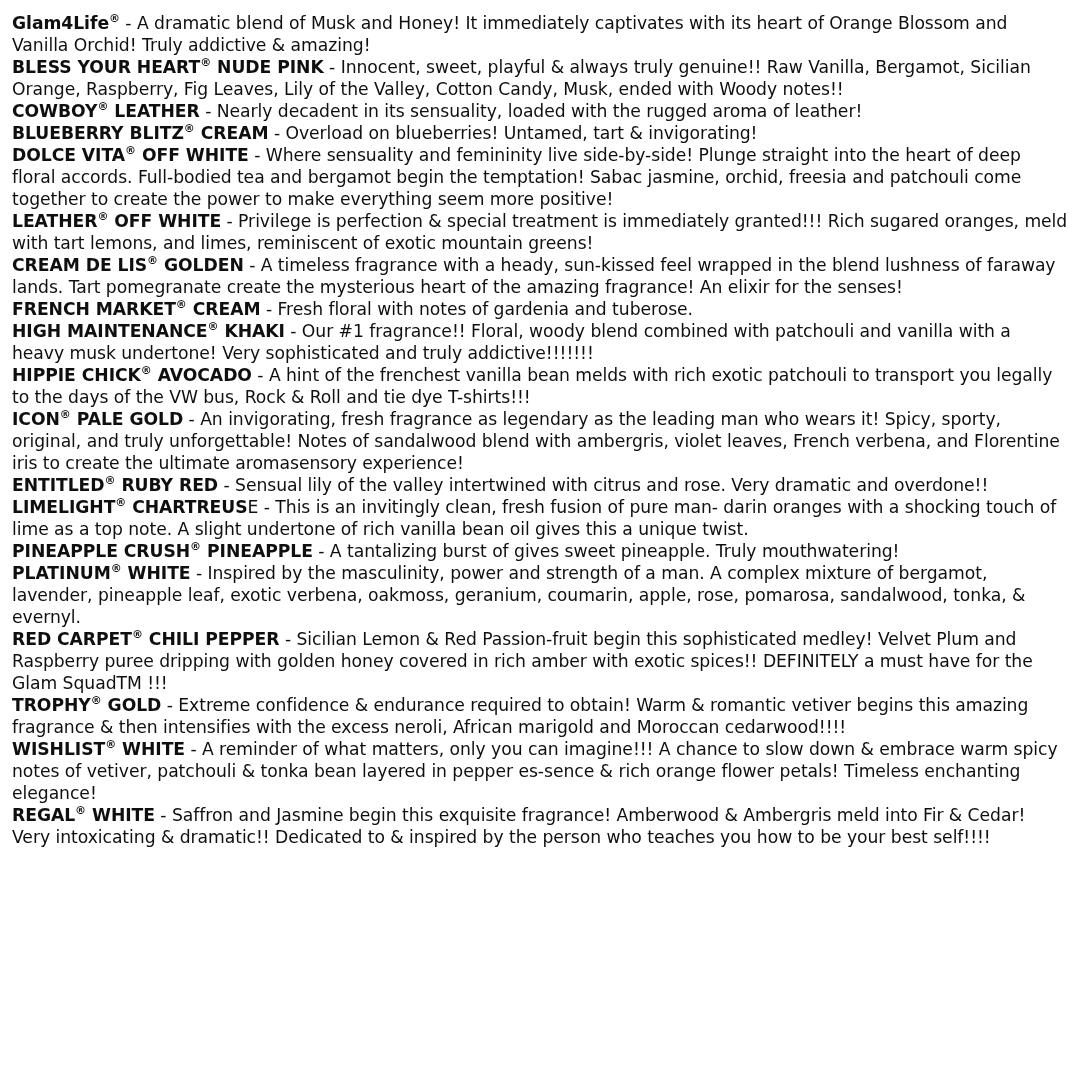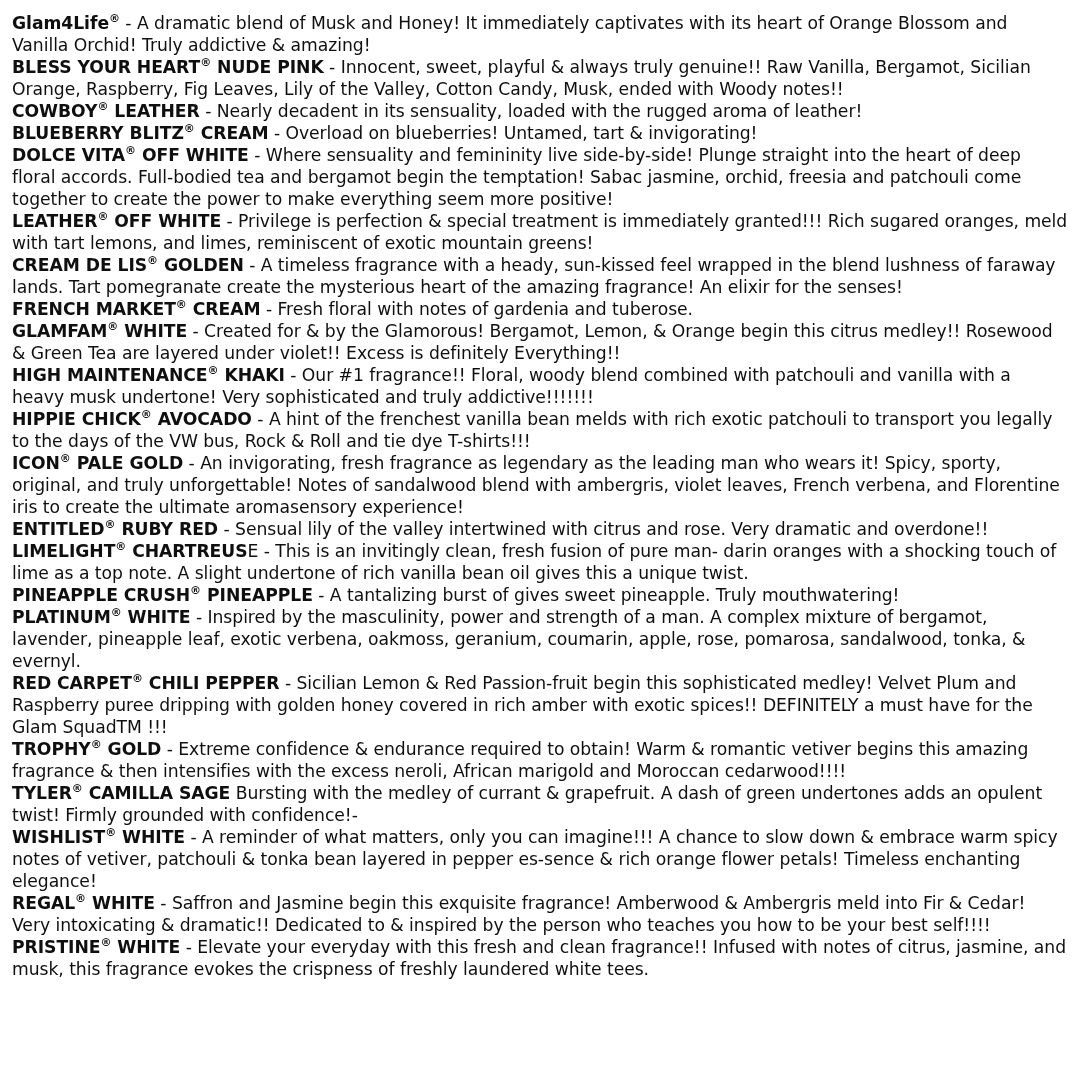--- a/index.html
+++ b/index.html
@@ -65,23 +65,20 @@
   <p class="entry">
     <span class="nm">LEATHER</span><span class="sup nm">®</span><span class="nm"> OFF WHITE</span><span class="desc"> - Privilege is perfection &amp; special treatment is immediately granted!!! Rich sugared oranges, meld with tart lemons, and limes, reminiscent of exotic mountain greens!</span>
   </p>
   <p class="entry">
     <span class="nm">CREAM DE LIS</span><span class="sup nm">®</span><span class="nm"> GOLDEN</span><span class="desc"> - A timeless fragrance with a heady, sun-kissed feel wrapped in the blend lushness of faraway lands. Tart pomegranate create the mysterious heart of the amazing fragrance! An elixir for the senses!</span>
   </p>
   <p class="entry">
     <span class="nm">FRENCH MARKET</span><span class="sup nm">®</span><span class="nm"> CREAM</span><span class="desc"> - Fresh floral with notes of gardenia and tuberose.</span>
   </p>
   <p class="entry">
-    <span class="nm">GLAMFAM</span><span class="sup nm">®</span><span class="nm"> WHITE</span><span class="desc"> - Created for &amp; by the Glamorous! Bergamot, Lemon, &amp; Orange begin this citrus medley!! Rosewood &amp; Green Tea are layered under violet!! Excess is definitely Everything!!</span>
-  </p>
-  <p class="entry">
     <span class="nm">HIGH MAINTENANCE</span><span class="sup nm">®</span><span class="nm"> KHAKI</span><span class="desc"> - Our #1 fragrance!! Floral, woody blend combined with patchouli and vanilla with a heavy musk undertone! Very sophisticated and truly addictive!!!!!!!</span>
   </p>
   <p class="entry">
     <span class="nm">HIPPIE CHICK</span><span class="sup nm">®</span><span class="nm"> AVOCADO</span><span class="desc"> - A hint of the frenchest vanilla bean melds with rich exotic patchouli to transport you legally to the days of the VW bus, Rock &amp; Roll and tie dye T-shirts!!!</span>
   </p>
   <p class="entry">
     <span class="nm">ICON</span><span class="sup nm">®</span><span class="nm"> PALE GOLD</span><span class="desc"> - An invigorating, fresh fragrance as legendary as the leading man who wears it! Spicy, sporty, original, and truly unforgettable! Notes of sandalwood blend with ambergris, violet leaves, French verbena, and Florentine iris to create the ultimate aromasensory experience!</span>
   </p>
   <p class="entry">
     <span class="nm">ENTITLED</span><span class="sup nm">®</span><span class="nm"> RUBY RED</span><span class="desc"> - Sensual lily of the valley intertwined with citrus and rose. Very dramatic and overdone!!</span>
@@ -95,24 +92,18 @@
   <p class="entry">
     <span class="nm">PLATINUM</span><span class="sup nm">®</span><span class="nm"> WHITE</span><span class="desc"> - Inspired by the masculinity, power and strength of a man. A complex mixture of bergamot, lavender, pineapple leaf, exotic verbena, oakmoss, geranium, coumarin, apple, rose, pomarosa, sandalwood, tonka, &amp; evernyl.</span>
   </p>
   <p class="entry">
     <span class="nm">RED CARPET</span><span class="sup nm">®</span><span class="nm"> CHILI PEPPER</span><span class="desc"> - Sicilian Lemon &amp; Red Passion-fruit begin this sophisticated medley! Velvet Plum and Raspberry puree dripping with golden honey covered in rich amber with exotic spices!! DEFINITELY a must have for the Glam SquadTM !!!</span>
   </p>
   <p class="entry">
     <span class="nm">TROPHY</span><span class="sup nm">®</span><span class="nm"> GOLD</span><span class="desc"> - Extreme confidence &amp; endurance required to obtain! Warm &amp; romantic vetiver begins this amazing fragrance &amp; then intensifies with the excess neroli, African marigold and Moroccan cedarwood!!!!</span>
   </p>
   <p class="entry">
-    <span class="nm">TYLER</span><span class="sup nm">®</span><span class="nm"> CAMILLA SAGE</span><span class="desc"> Bursting with the medley of currant &amp; grapefruit. A dash of green undertones adds an opulent twist! Firmly grounded with confidence!-</span>
-  </p>
-  <p class="entry">
     <span class="nm">WISHLIST</span><span class="sup nm">®</span><span class="nm"> WHITE</span><span class="desc"> - A reminder of what matters, only you can imagine!!! A chance to slow down &amp; embrace warm spicy notes of vetiver, patchouli &amp; tonka bean layered in pepper es-sence &amp; rich orange flower petals! Timeless enchanting elegance!</span>
   </p>
   <p class="entry">
     <span class="nm">REGAL</span><span class="sup nm">®</span><span class="nm"> WHITE</span><span class="desc"> - Saffron and Jasmine begin this exquisite fragrance! Amberwood &amp; Ambergris meld into Fir &amp; Cedar! Very intoxicating &amp; dramatic!! Dedicated to &amp; inspired by the person who teaches you how to be your best self!!!!</span>
   </p>
-  <p class="entry">
-    <span class="nm">PRISTINE</span><span class="sup nm">®</span><span class="nm"> WHITE</span><span class="desc"> - Elevate your everyday with this fresh and clean fragrance!! Infused with notes of citrus, jasmine, and musk, this fragrance evokes the crispness of freshly laundered white tees.</span>
-  </p>
 </div>
 
 </body></html>

